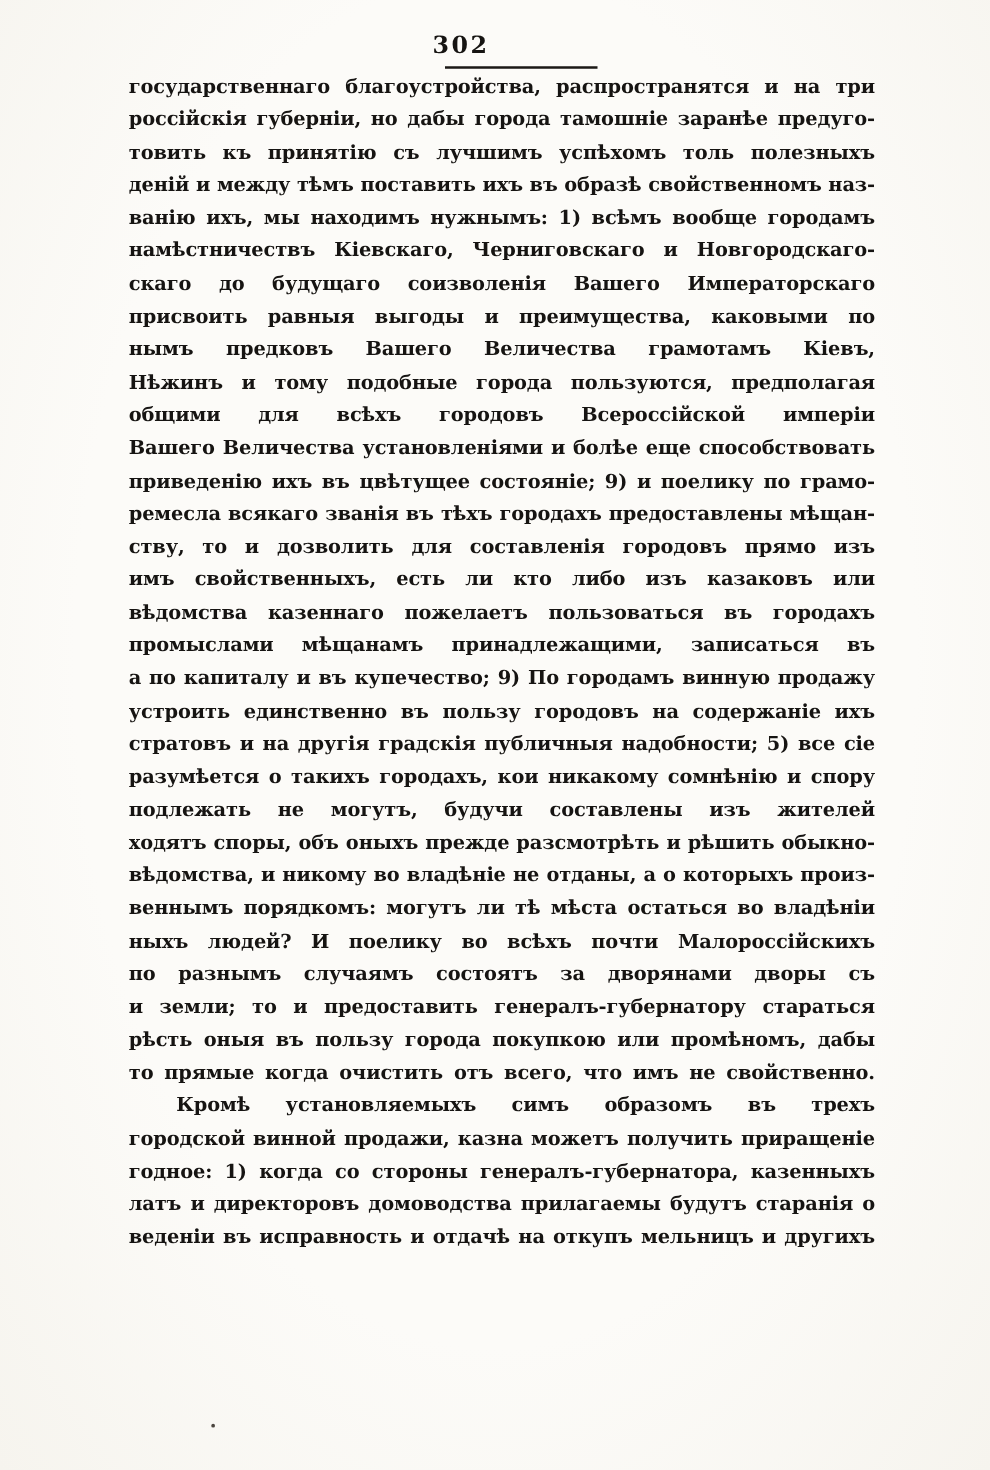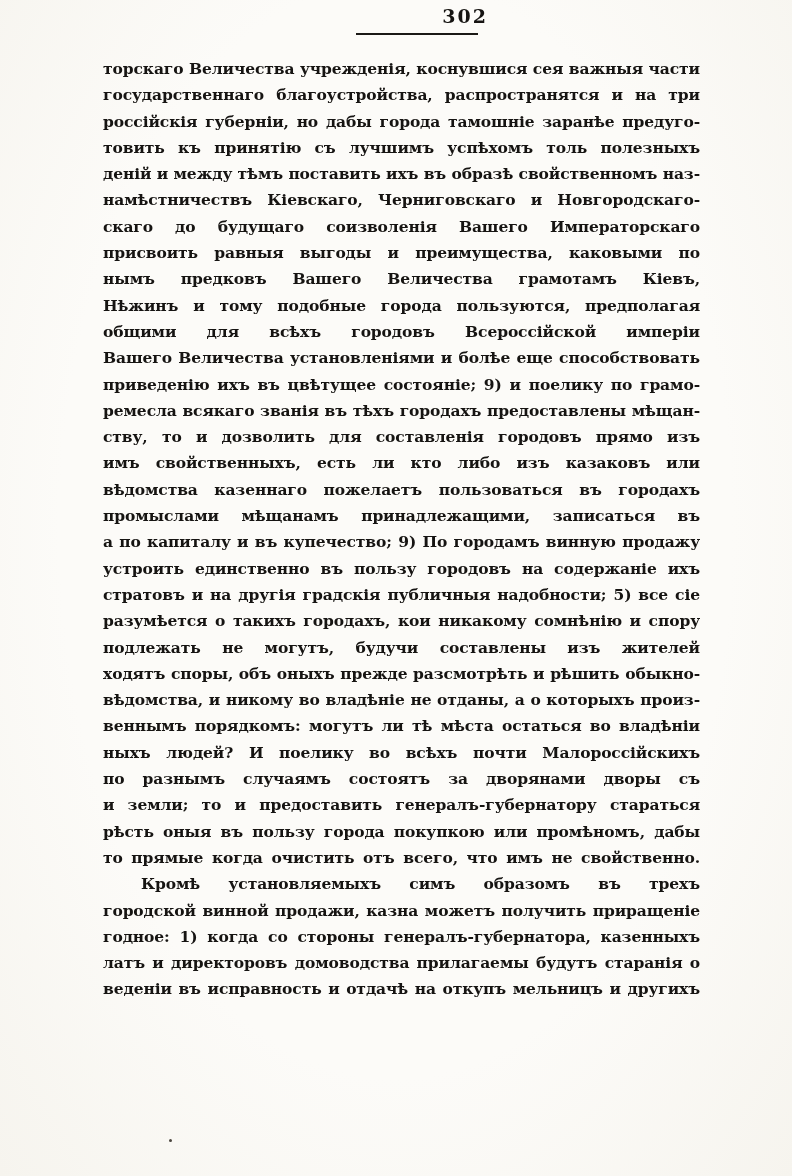--- a/index.html
+++ b/index.html
@@ -16,23 +16,23 @@
     position: relative;
     width: 792px;
     height: 1176px;
     background: radial-gradient(ellipse at 50% 45%, #fcfbf8 60%, #f6f4ee 100%);
     color: #161412;
     overflow: hidden;
   }
   .page-number-wrap {
     position: absolute;
     left: 346px;
-    top: 4px;
+    top: 24px;
     width: 142px;
-    text-align: right;
+    text-align: left;
   }
   .page-number {
     font-size: 19px;
     font-weight: 700;
     letter-spacing: 2px;
     line-height: 24px;
   }
   .page-number-rule {
     position: absolute;
     left: 10px;
@@ -76,25 +76,25 @@
 <body>
 
 <div class="page">
 
   <div class="page-number-wrap">
     <div class="page-number">302</div>
     <div class="page-number-rule"></div>
   </div>
 
   <div class="body-text">
-      <div class="line">торскаго Величества учрежденія, коснувшися сея важныя части</div>
       <div class="line">государственнаго благоустройства, распространятся и на три Мало-</div>
       <div class="line">россійскія губерніи, но дабы города тамошніе заранѣе предуго-</div>
       <div class="line">товить къ принятію съ лучшимъ успѣхомъ толь полезныхъ учреж-</div>
       <div class="line">деній и между тѣмъ поставить ихъ въ образѣ свойственномъ наз-</div>
+      <div class="line">ванію ихъ, мы находимъ нужнымъ: 1) всѣмъ вообще городамъ</div>
       <div class="line">намѣстничествъ Кіевскаго, Черниговскаго и Новгородскаго-Сѣвер-</div>
       <div class="line">скаго до будущаго соизволенія Вашего Императорскаго Величества</div>
       <div class="line">присвоить равныя выгоды и преимущества, каковыми по жалован-</div>
       <div class="line">нымъ предковъ Вашего Величества грамотамъ Кіевъ, Черниговъ,</div>
       <div class="line">Нѣжинъ и тому подобные города пользуются, предполагая впрочемъ</div>
       <div class="line">общими для всѣхъ городовъ Всероссійской имперіи издаваемыми отъ</div>
       <div class="line">Вашего Величества установленіями и болѣе еще способствовать</div>
       <div class="line">приведенію ихъ въ цвѣтущее состояніе; 9) и поелику по грамо-</div>
       <div class="line">ремесла всякаго званія въ тѣхъ городахъ предоставлены мѣщан-</div>
       <div class="line">ству, то и дозволить для составленія городовъ прямо изъ жителей</div>

